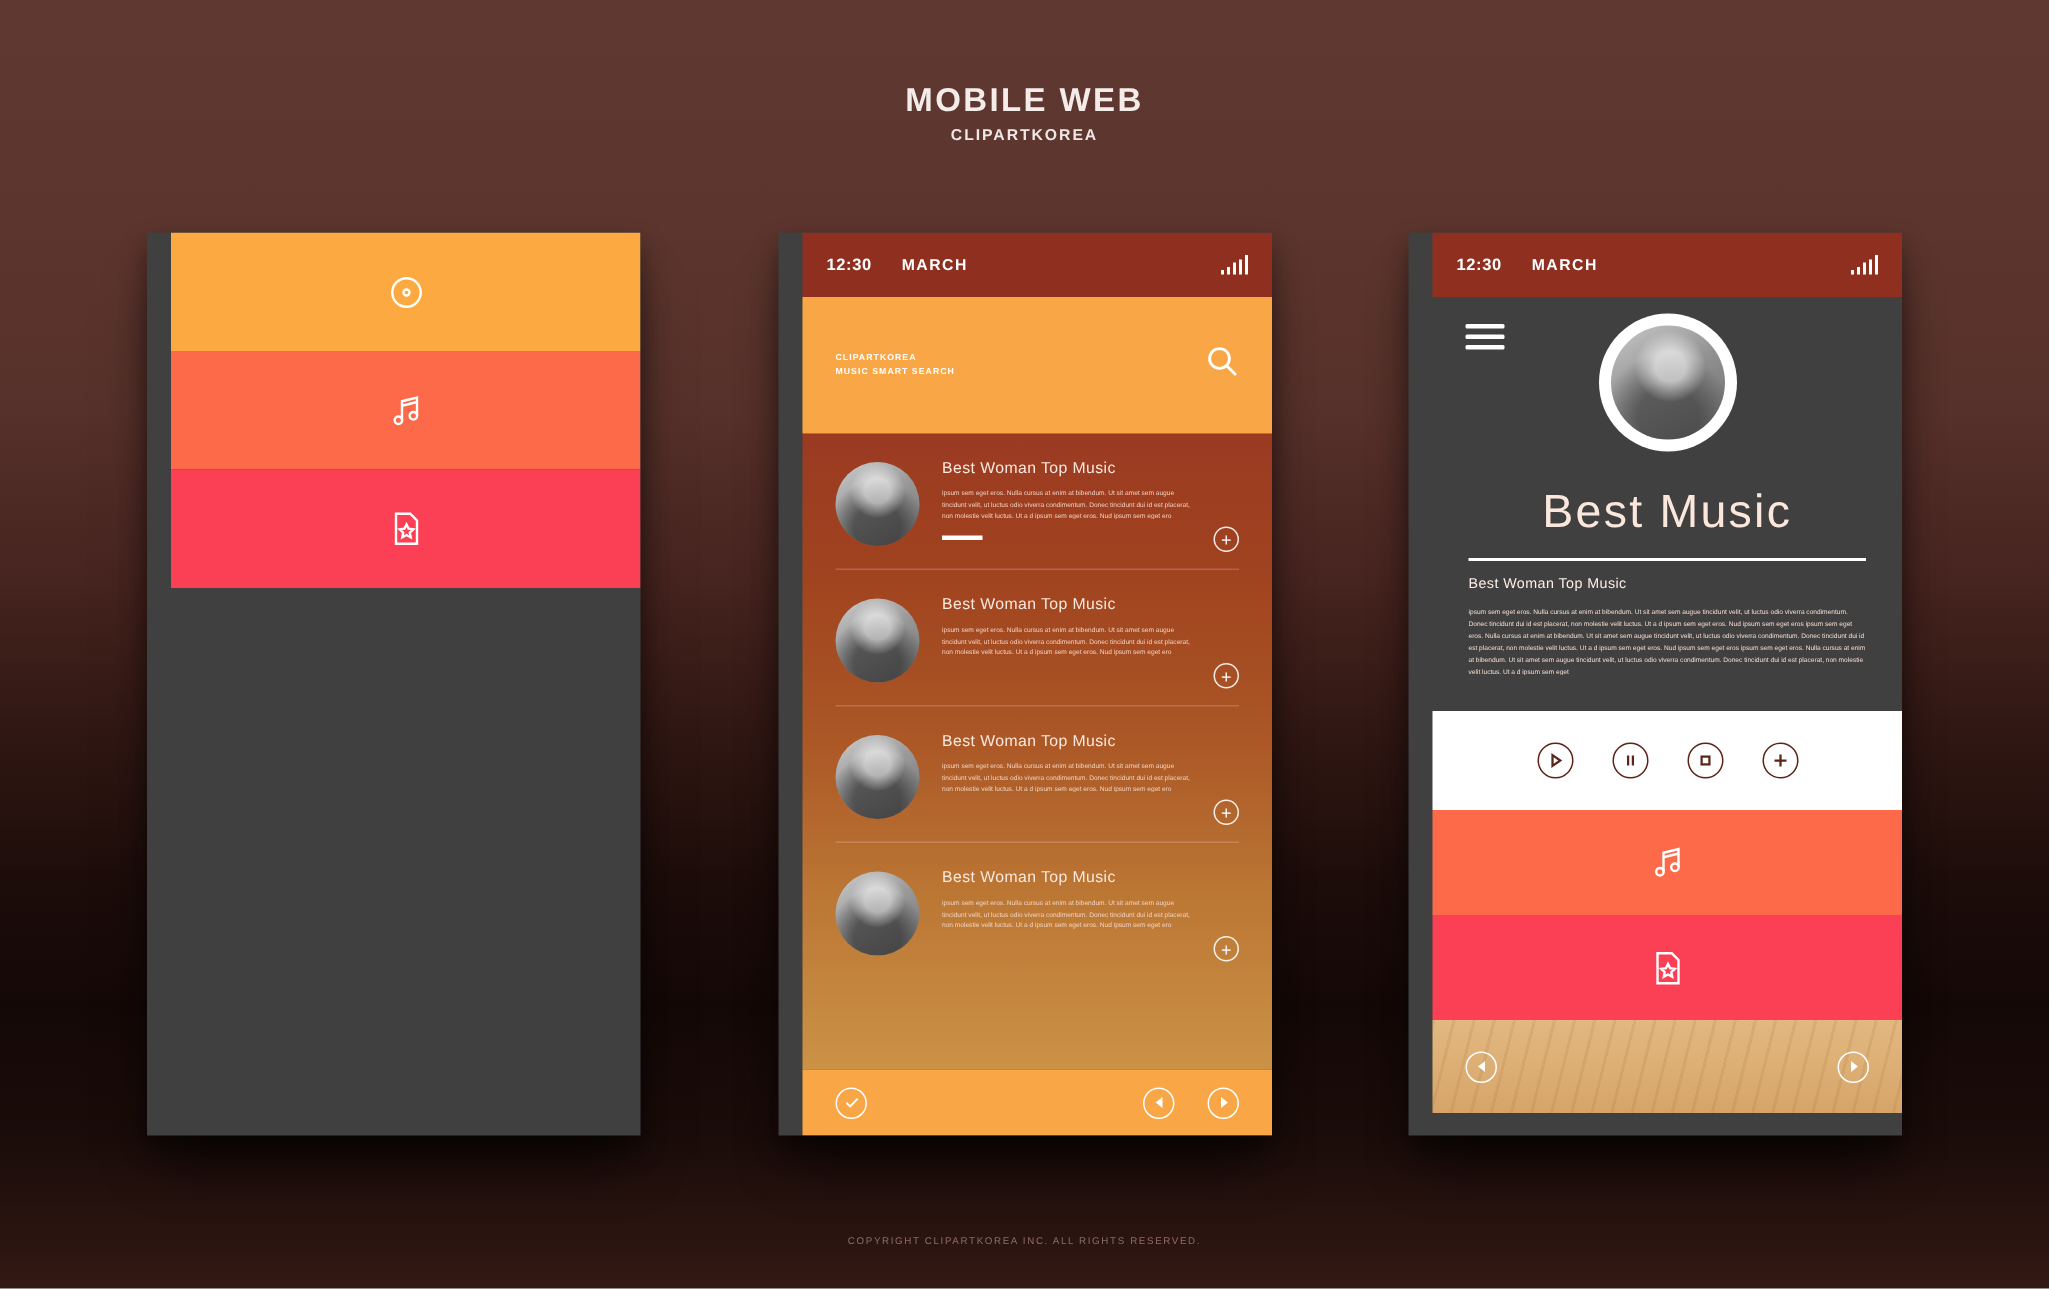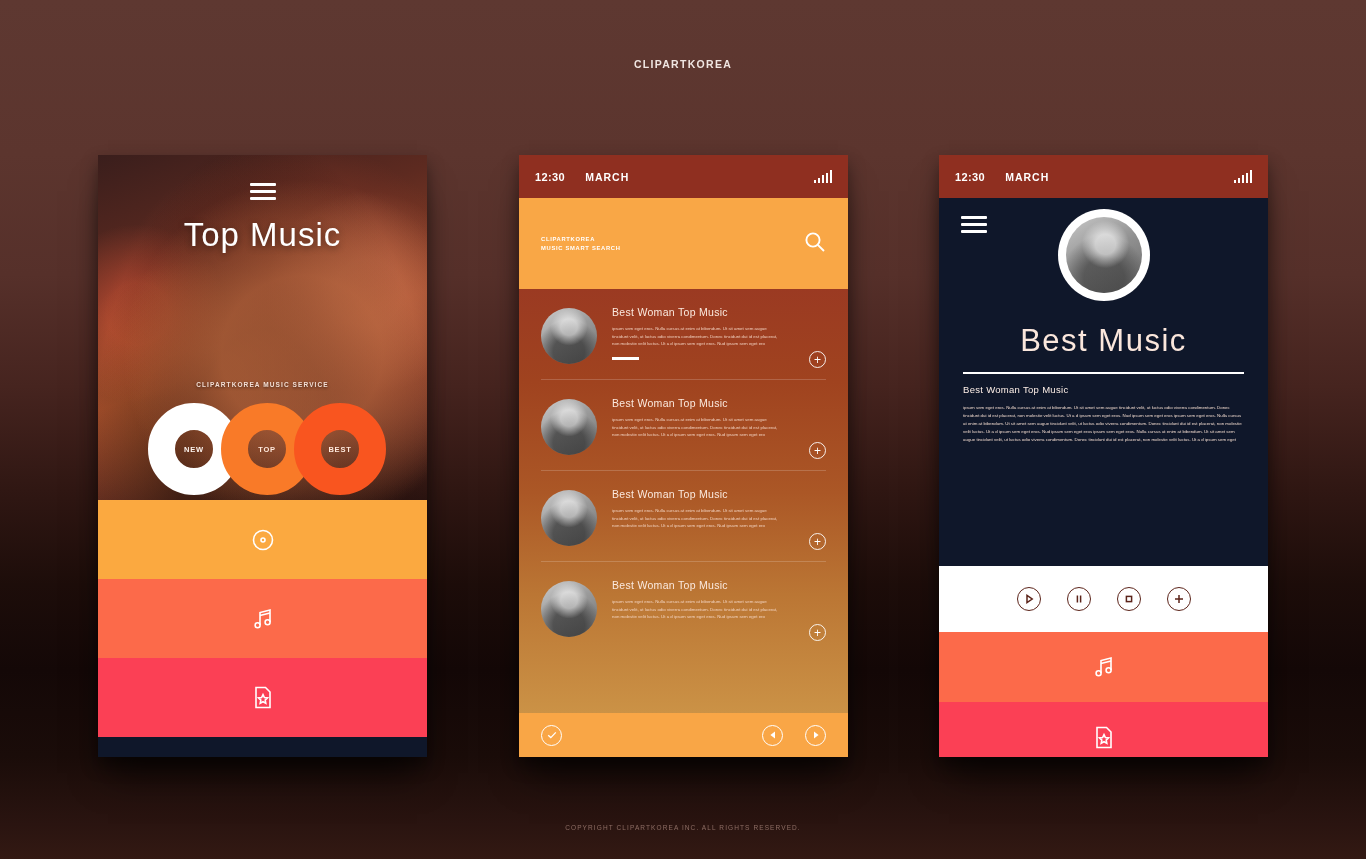--- a/index.html
+++ b/index.html
@@ -33,22 +33,23 @@
     color:#f0e6e2; font-size:10.5px; font-weight:bold; letter-spacing:1.3px; margin-top:4px;
   }
   .footer-copy {
     position:absolute; bottom:28px; left:0; width:100%; text-align:center;
     color:#8d6d64; font-size:6.5px; letter-spacing:1.1px;
   }
 
   
   .phone {
     position:absolute; top:155px; width:329px; height:602px;
-    overflow:hidden; background:#0f172a;
+    overflow:hidden; background:#404040;
     box-shadow: 0 26px 34px -10px rgba(0,0,0,.62), 0 8px 16px rgba(0,0,0,.4);
+    padding-left: 16px;
   }
   #phone1 { left:98px; }
   #phone2 { left:519px; }
   #phone3 { left:939px; }
 
   
   .statusbar {
     height:43px; background:#8f2f20; display:flex; align-items:center;
     padding:0 16px; position:relative; z-index:6;
   }
@@ -165,21 +166,21 @@
   }
   .navbar2 .spacer { flex:1; }
   .cbtn {
     width:21px; height:21px; border:1.3px solid #fff; border-radius:50%;
     display:flex; align-items:center; justify-content:center; margin-left:22px;
   }
   .cbtn:first-child { margin-left:0; }
 
   
   .hero3 {
-    height:368px; position:relative; overflow:hidden;
+    height:276px; position:relative; overflow:hidden;
     background:
       radial-gradient(ellipse at 30% 20%, rgba(214,128,94,.55) 0 30%, rgba(0,0,0,0) 70%),
       linear-gradient(165deg,#b4583a 0%,#bc6243 35%,#c07550 65%,#c9advanced 100%),
       linear-gradient(#bd6445,#bd6445);
   }
   .hero3-in { position:relative; z-index:3; }
   .h3-menu { margin:18px 0 0 22px; width:26px; }
   .avatar {
     width:92px; height:92px; border-radius:50%; margin:-24px auto 0;
     background:#fff; padding:8px;
@@ -222,46 +223,26 @@
     background:
       repeating-linear-gradient(104deg, rgba(150,95,45,.13) 0 2px, rgba(0,0,0,0) 2px 13px),
       linear-gradient(to bottom,#e2b881,#dcae74 55%,#d6a468);
   }
   .wood .spacer { flex:1; }
 </style>
 </head>
 <body>
 
 <div class="page-header">
+  <div class="ttl">MOBILE WEB</div>
   <div class="sub">CLIPARTKOREA</div>
 </div>
 
 <div class="phone" id="phone1">
 
-  <div class="hero1">
-    <div class="h1-menu hamburger">
-      <span></span>
-        <span></span>
-        <span></span>
-    </div>
-    <div class="h1-title">Top Music</div>
-    <div class="h1-caption">CLIPARTKOREA MUSIC SERVICE</div>
-
-    <div class="rings">
-      <div class="ring ring-new">
-        <span class="lbl">NEW</span>
-      </div>
-      <div class="ring ring-top">
-        <span class="lbl">TOP</span>
-      </div>
-      <div class="ring ring-best">
-        <span class="lbl">BEST</span>
-      </div>
-    </div>
-  </div>
 
   <div class="band band-amber">
     <svg width="22" height="22" viewBox="0 0 22 22">
       <circle cx="11" cy="11" r="9.5" class="ico"></circle>
       <circle cx="11" cy="11" r="2" class="ico"></circle>
     </svg>
   </div>
   <div class="band band-coral">
     <svg width="20" height="22" viewBox="0 0 20 22">
       <path d="M7 17V4.5L17 2v12" class="ico"></path>

